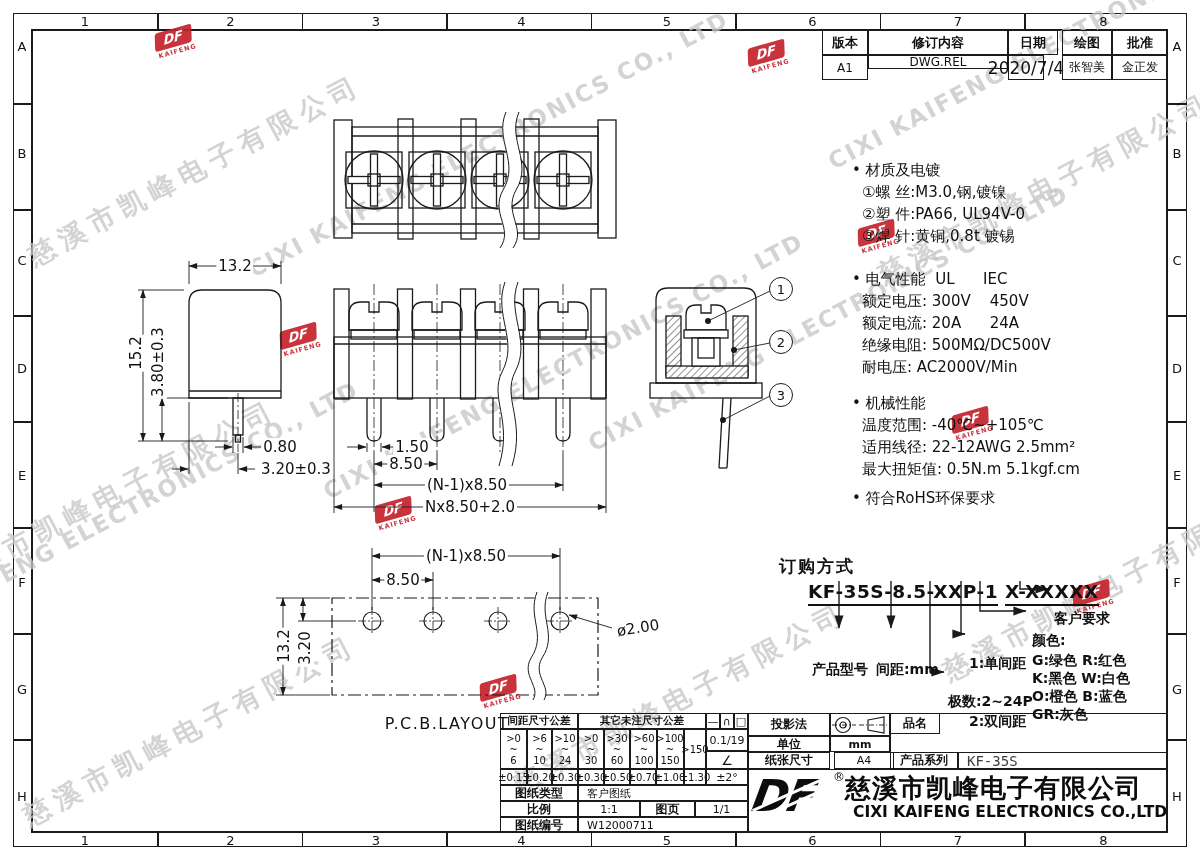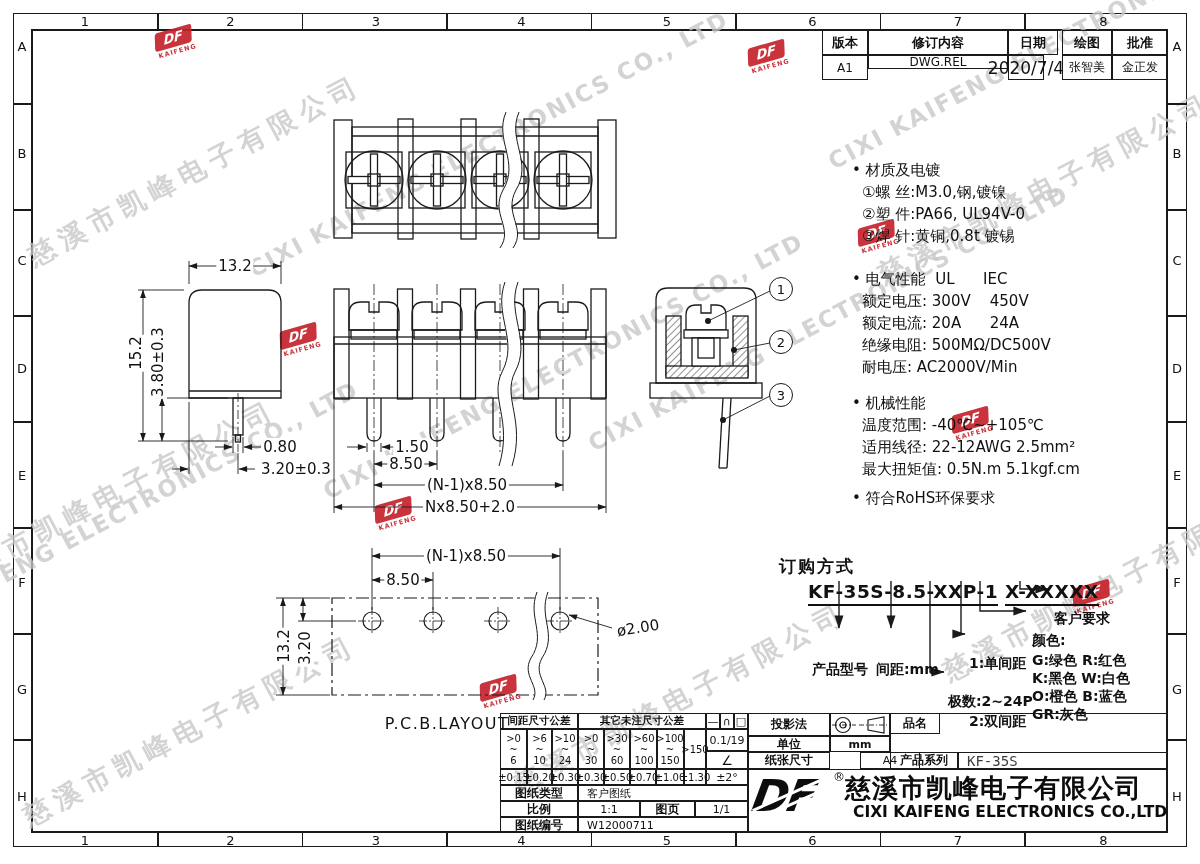--- a/index.html
+++ b/index.html
@@ -443,21 +443,21 @@
           <circle cx="11" cy="10" r="3"></circle>
         <line x1="0" y1="10" x2="24" y2="10" stroke-dasharray="5 2 1 2" stroke-width="0.9"></line>
         <line x1="27" y1="10" x2="56" y2="10" stroke-dasharray="5 2 1 2" stroke-width="0.9"></line>
         <path d="M36,5 L52,2 L52,18 L36,15 Z"></path>
       </g>
     </svg>
   </div>
   <div class="cell lbl" style="left:748px;top:736px;width:82px;height:16px">单位</div>
   <div class="cell" style="left:830px;top:736px;width:60px;height:16px;font-weight:bold">mm</div>
   <div class="cell lbl" style="left:748px;top:752px;width:82px;height:17px">纸张尺寸</div>
-  <div class="cell" style="left:860px;top:752px;width:60px;height:17px">A4</div>
+  <div class="cell" style="left:834px;top:752px;width:60px;height:17px">A4</div>
 
   <div class="cell noborder" style="left:890px;top:713px;width:278px;height:56px;border-left:1px solid #1a1a1a"></div>
   <div class="cell lbl" style="left:890px;top:713px;width:50px;height:21px">品名</div>
   <div class="cell lbl" style="left:890px;top:752px;width:68px;height:17px">产品系列</div>
   <div class="cell mono left" style="left:958px;top:752px;width:210px;height:17px;font-size:14px">KF-35S</div>
 
   <div class="cell lbl" style="left:500px;top:785px;width:78px;height:16px">图纸类型</div>
   <div class="cell left" style="left:578px;top:785px;width:170px;height:16px">客户图纸</div>
   <div class="cell lbl" style="left:500px;top:801px;width:78px;height:16px">比例</div>
   <div class="cell" style="left:578px;top:801px;width:62px;height:16px">1:1</div>

